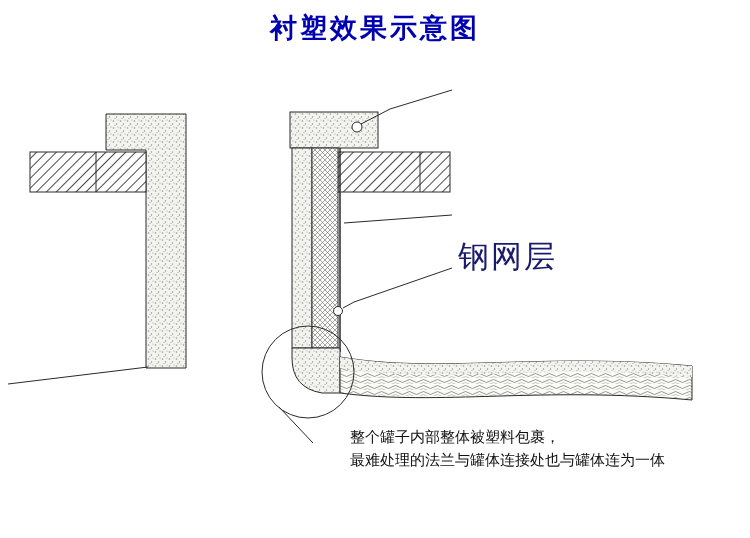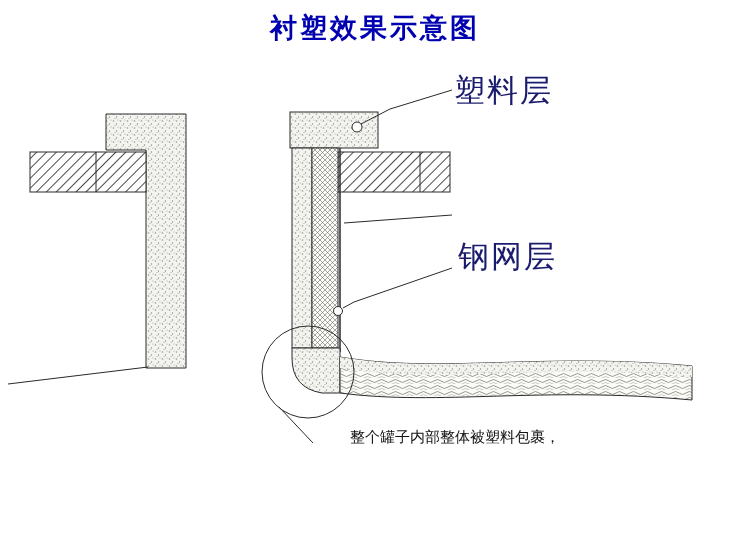--- a/index.html
+++ b/index.html
@@ -86,20 +86,20 @@
       <circle cx="357" cy="127" r="5" fill="#ffffff" class="ln" stroke-width="1"></circle>
       <polyline points="452,215 344,223" fill="none" class="ln" stroke-width="1"></polyline>
       <polyline points="452,268 354,302 343,308" fill="none" class="ln" stroke-width="1"></polyline>
       <circle cx="338" cy="311" r="4.5" fill="#ffffff" class="ln" stroke-width="1"></circle>
       <polyline points="279,407 313,443" fill="none" class="ln" stroke-width="1"></polyline>
     </g>
   </svg>
 
   <div class="page-title">衬塑效果示意图</div>
 
-  <div class="lbl lbl-plastic">塑料层</div>
   <div class="lbl lbl-mesh">钢网层</div>
 
   <div class="annot">
     <div>整个罐子内部整体被塑料包裹，</div>
+    <div>最难处理的法兰与罐体连接处也与罐体连为一体</div>
   </div>
 
 </div>
 
 </body></html>

